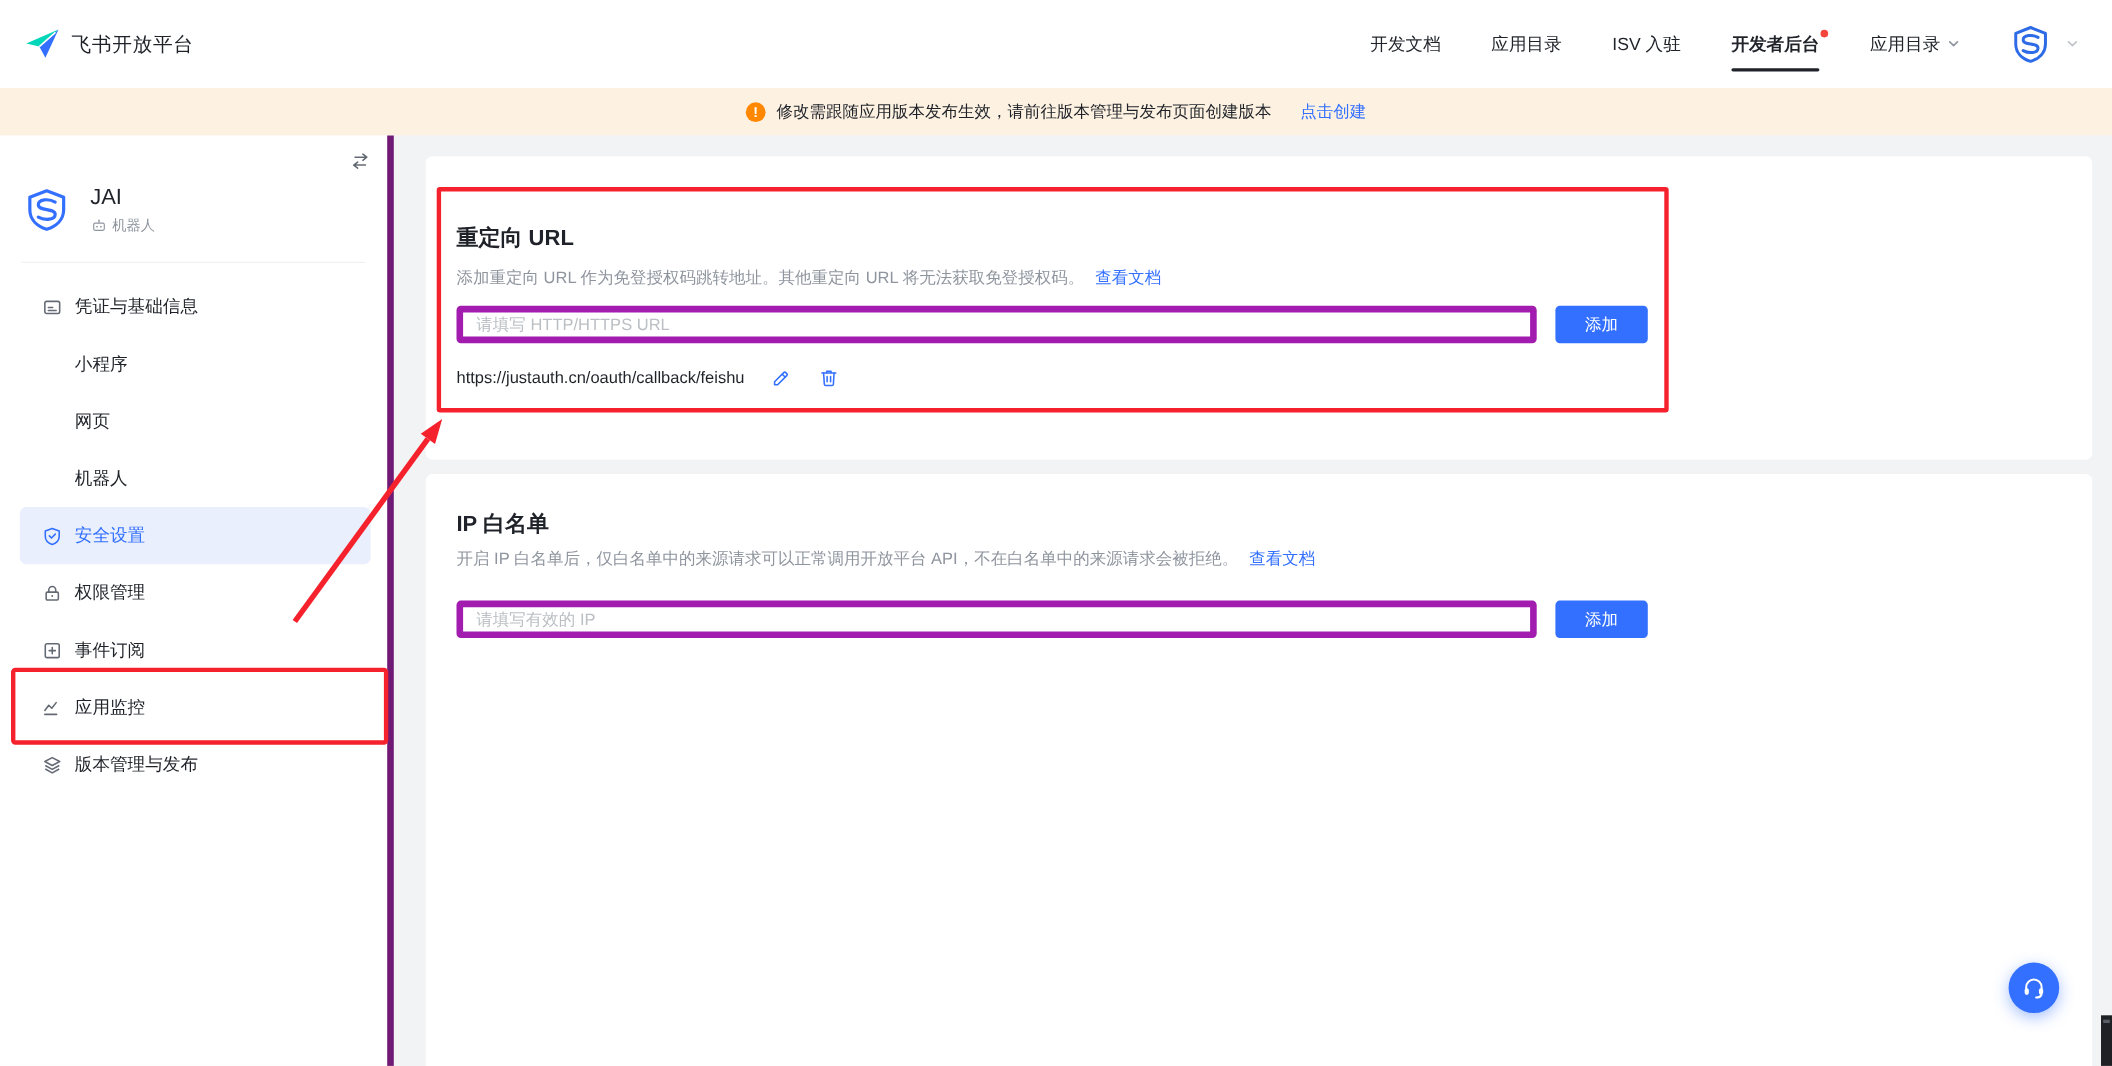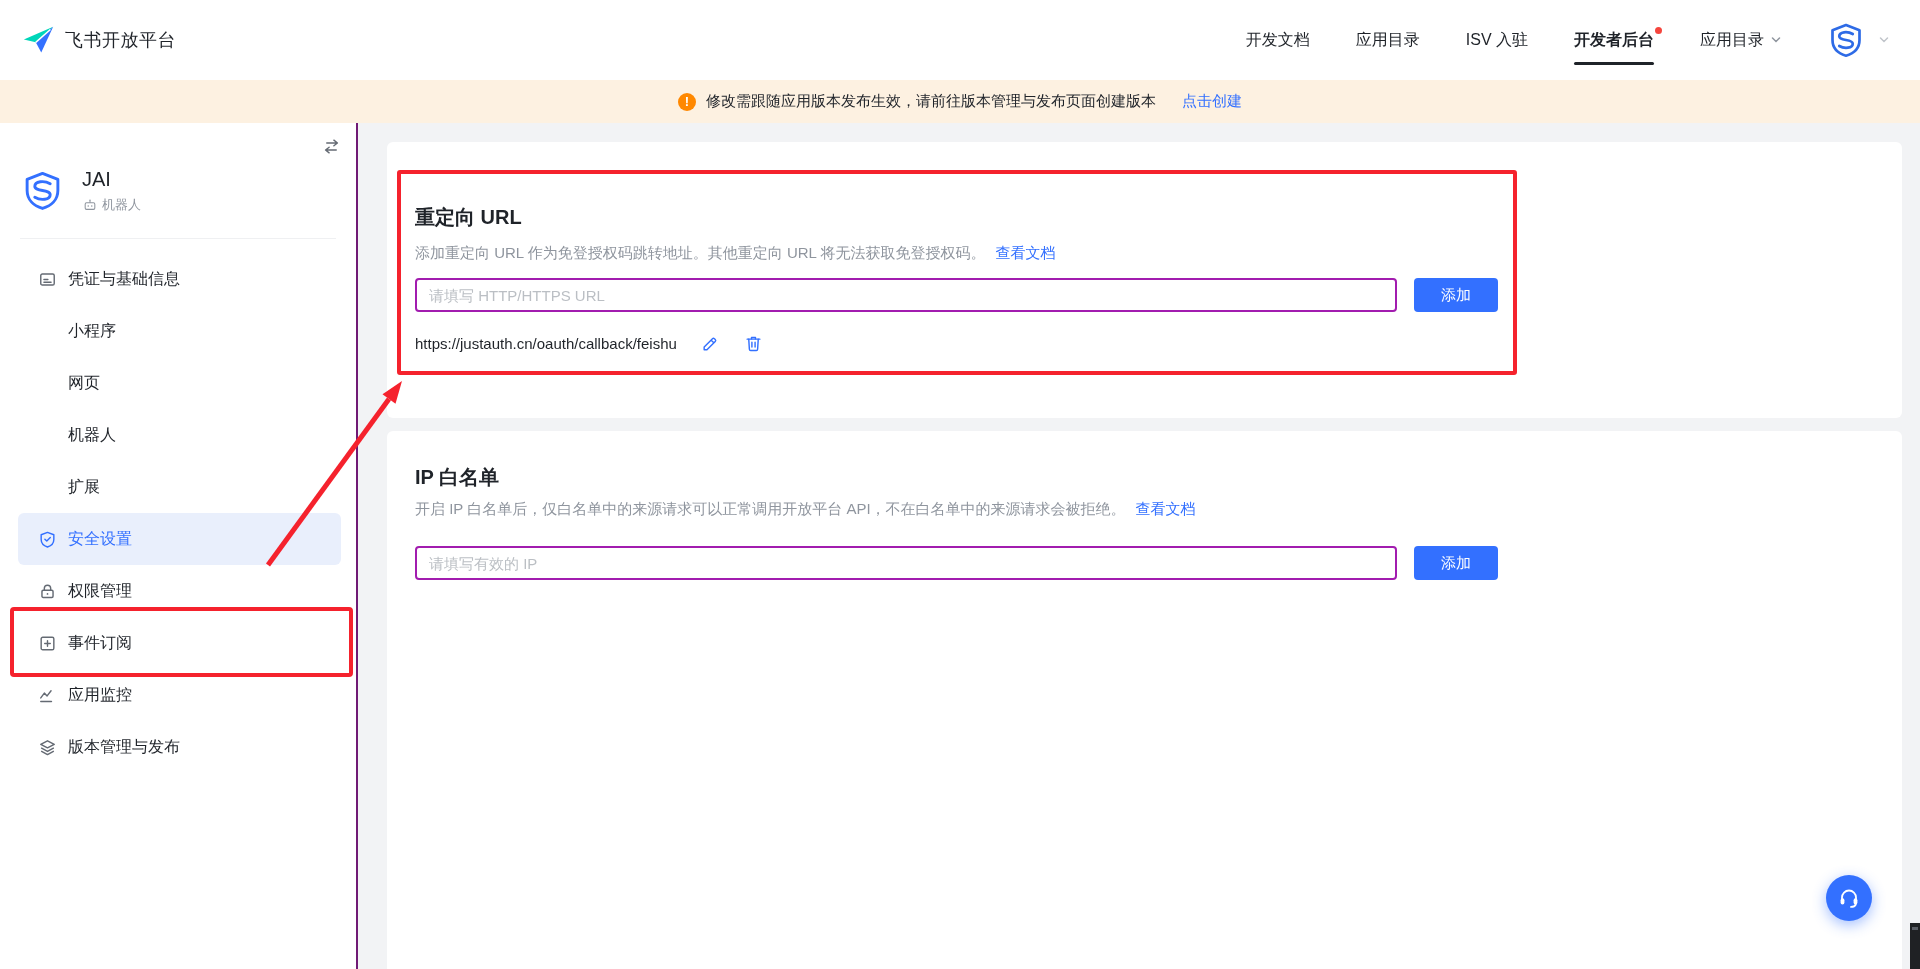--- a/index.html
+++ b/index.html
@@ -42,21 +42,21 @@
   }
   .warn-icon {
     width:18px; height:18px; border-radius:50%; background:#FF8800; color:#fff;
     font-size:13px; font-weight:700; display:flex; align-items:center; justify-content:center; line-height:1;
   }
   .notice-link { color:#3370FF; text-decoration:none; margin-left:16px; cursor:pointer; }
 
   
   .sidebar {
     position:absolute; top:123px; left:0; width:358px; bottom:0; background:#fff;
-    border-right:2px solid #701a75; z-index:2;
+    border-right:6px solid #701a75; z-index:2;
   }
   .collapse-btn { position:absolute; top:12px; right:13px; background:none; border:none; cursor:pointer; padding:2px; }
   .app-icon { position:absolute; left:22px; top:47px; }
   .app-name { position:absolute; left:82px; top:45px; font-size:20px; font-weight:500; color:#1F2329; }
   .app-type { position:absolute; left:83px; top:73px; font-size:13px; color:#8F959E; display:flex; align-items:center; gap:5px; }
   .side-divider { position:absolute; top:115px; left:20px; right:20px; height:1px; background:#EFF0F2; }
   .menu { position:absolute; top:130px; left:0; right:0; list-style:none; }
   .menu li {
     height:52px; display:flex; align-items:center; margin:0 15px 0 18px; padding-left:19px;
     border-radius:6px; font-size:16px; color:#1F2329; cursor:pointer; position:relative; white-space:nowrap;
@@ -70,21 +70,21 @@
   .main { position:absolute; top:123px; left:359px; right:0; bottom:0; }
   .card { position:absolute; left:28px; width:1515px; background:#fff; border-radius:6px; }
   .card1 { top:19px; height:276px; }
   .card2 { top:308px; bottom:0; border-radius:6px 6px 0 0; }
   .card h2 { position:absolute; left:28px; font-size:20px; line-height:26px; font-weight:700; color:#1F2329; }
   .card .desc { position:absolute; left:28px; font-size:15px; line-height:20px; color:#8F959E; white-space:nowrap; }
   .doc-link { color:#3370FF; text-decoration:none; margin-left:10px; cursor:pointer; }
   .card1 h2 { top:62px; } .card1 .desc { top:101px; }
   .card2 h2 { top:33px; } .card2 .desc { top:68px; }
   .url-input {
-    position:absolute; left:28px; width:982px; height:34px; border:2px solid #a21caf; border-radius:4px;
+    position:absolute; left:28px; width:982px; height:34px; border:6px solid #a21caf; border-radius:4px;
     padding:0 12px; font-size:15px; color:#1F2329; outline:none;
     font-family:"Liberation Sans","DejaVu Sans",sans-serif; background:#fff;
   }
   .url-input::placeholder { color:#BBBFC4; }
   .card1 .url-input { top:136px; } .card2 .url-input { top:115px; }
   .btn-primary {
     position:absolute; left:1027px; width:84px; height:34px; background:#3370FF; color:#fff;
     border:none; border-radius:4px; font-size:15px; cursor:pointer;
     font-family:"Liberation Sans","DejaVu Sans",sans-serif;
   }
@@ -196,23 +196,20 @@
       </li>
       <li class="sub">
         <span>小程序</span>
       </li>
       <li class="sub">
         <span>网页</span>
       </li>
       <li class="sub">
         <span>机器人</span>
       </li>
-      <li class="sub">
-        <span>扩展</span>
-      </li>
       <li class="selected">
         <span class="mi">
           <svg width="19" height="19" viewBox="0 0 24 24" fill="none" stroke="#3370FF" stroke-width="1.8" stroke-linejoin="round" stroke-linecap="round">
               <path d="M12 3 L20 6 v6 c0 5-3.5 8-8 9.5 C7.5 20 4 17 4 12 V6 Z"></path>
               <path d="M8.7 11.6 l2.4 2.4 4.4-4.4"></path>
             </svg>
         </span>
         <span>安全设置</span>
       </li>
       <li>

